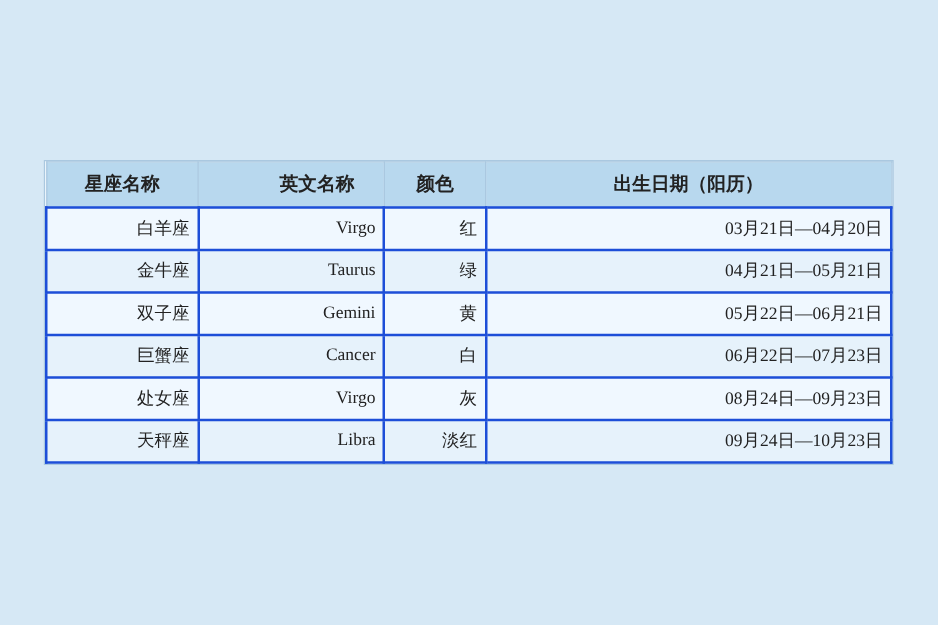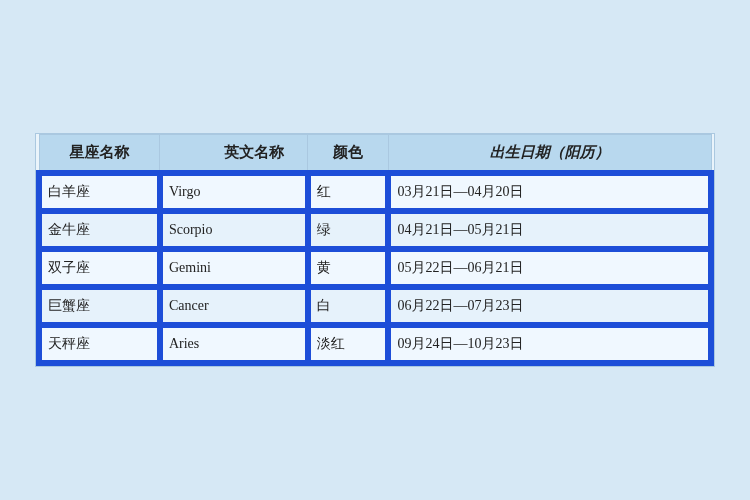--- a/index.html
+++ b/index.html
@@ -44,31 +44,31 @@
 
     tbody tr {
       background-color: #f0f8ff;
     }
 
     tbody tr:nth-child(even) {
       background-color: #e6f2fb;
     }
 
     tbody td {
-      border: 6px solid #1d4ed8;
+      border: 2px solid #1d4ed8;
       padding: 7px 6px;
-      text-align: left;
+      text-align: right;
       font-size: 14px;
       color: #222;
     }
 
     .col-chinese { width: 18%; }
     .col-english { width: 22%; padding-left: 47px; }
     .col-color   { width: 12%; }
-    .col-date    { width: 48%; font-style: italic; }
+    .col-date    { width: 48%; }
   </style>
 </head>
 <body>
 
 <div class="table-container">
   <table>
     <thead>
       <tr>
         <th class="col-chinese">星座名称</th>
         <th class="col-english">英文名称</th>
@@ -78,37 +78,43 @@
     </thead>
     <tbody id="table-body">
     <tr>
           <td>白羊座</td>
           <td>Virgo</td>
           <td>红</td>
           <td>03月21日—04月20日</td>
         </tr>
         <tr>
           <td>金牛座</td>
-          <td>Scorpio</td>
+          <td>Taurus</td>
           <td>绿</td>
           <td>04月21日—05月21日</td>
         </tr>
         <tr>
           <td>双子座</td>
           <td>Gemini</td>
           <td>黄</td>
           <td>05月22日—06月21日</td>
         </tr>
         <tr>
           <td>巨蟹座</td>
           <td>Cancer</td>
           <td>白</td>
           <td>06月22日—07月23日</td>
         </tr>
         <tr>
+          <td>处女座</td>
+          <td>Virgo</td>
+          <td>灰</td>
+          <td>08月24日—09月23日</td>
+        </tr>
+        <tr>
           <td>天秤座</td>
-          <td>Aries</td>
+          <td>Libra</td>
           <td>淡红</td>
           <td>09月24日—10月23日</td>
         </tr>
       </tbody>
   </table>
 </div>
 
 </body></html>

